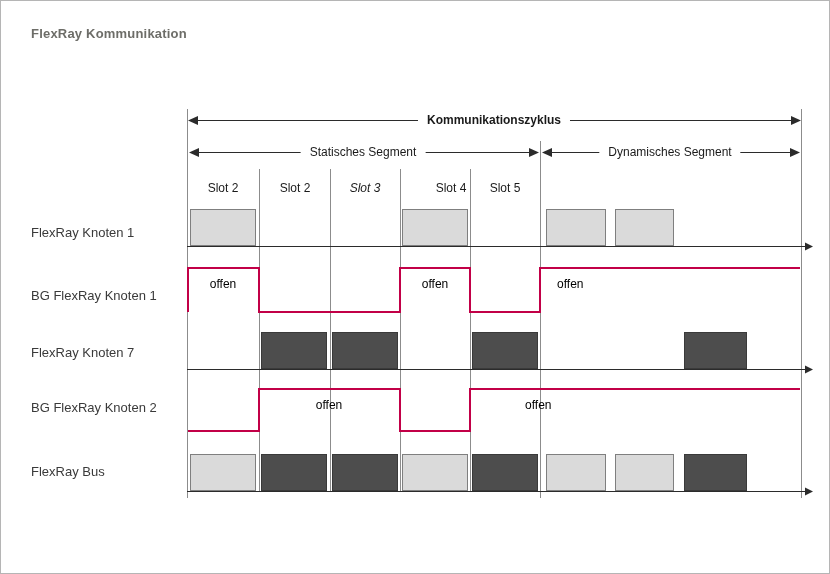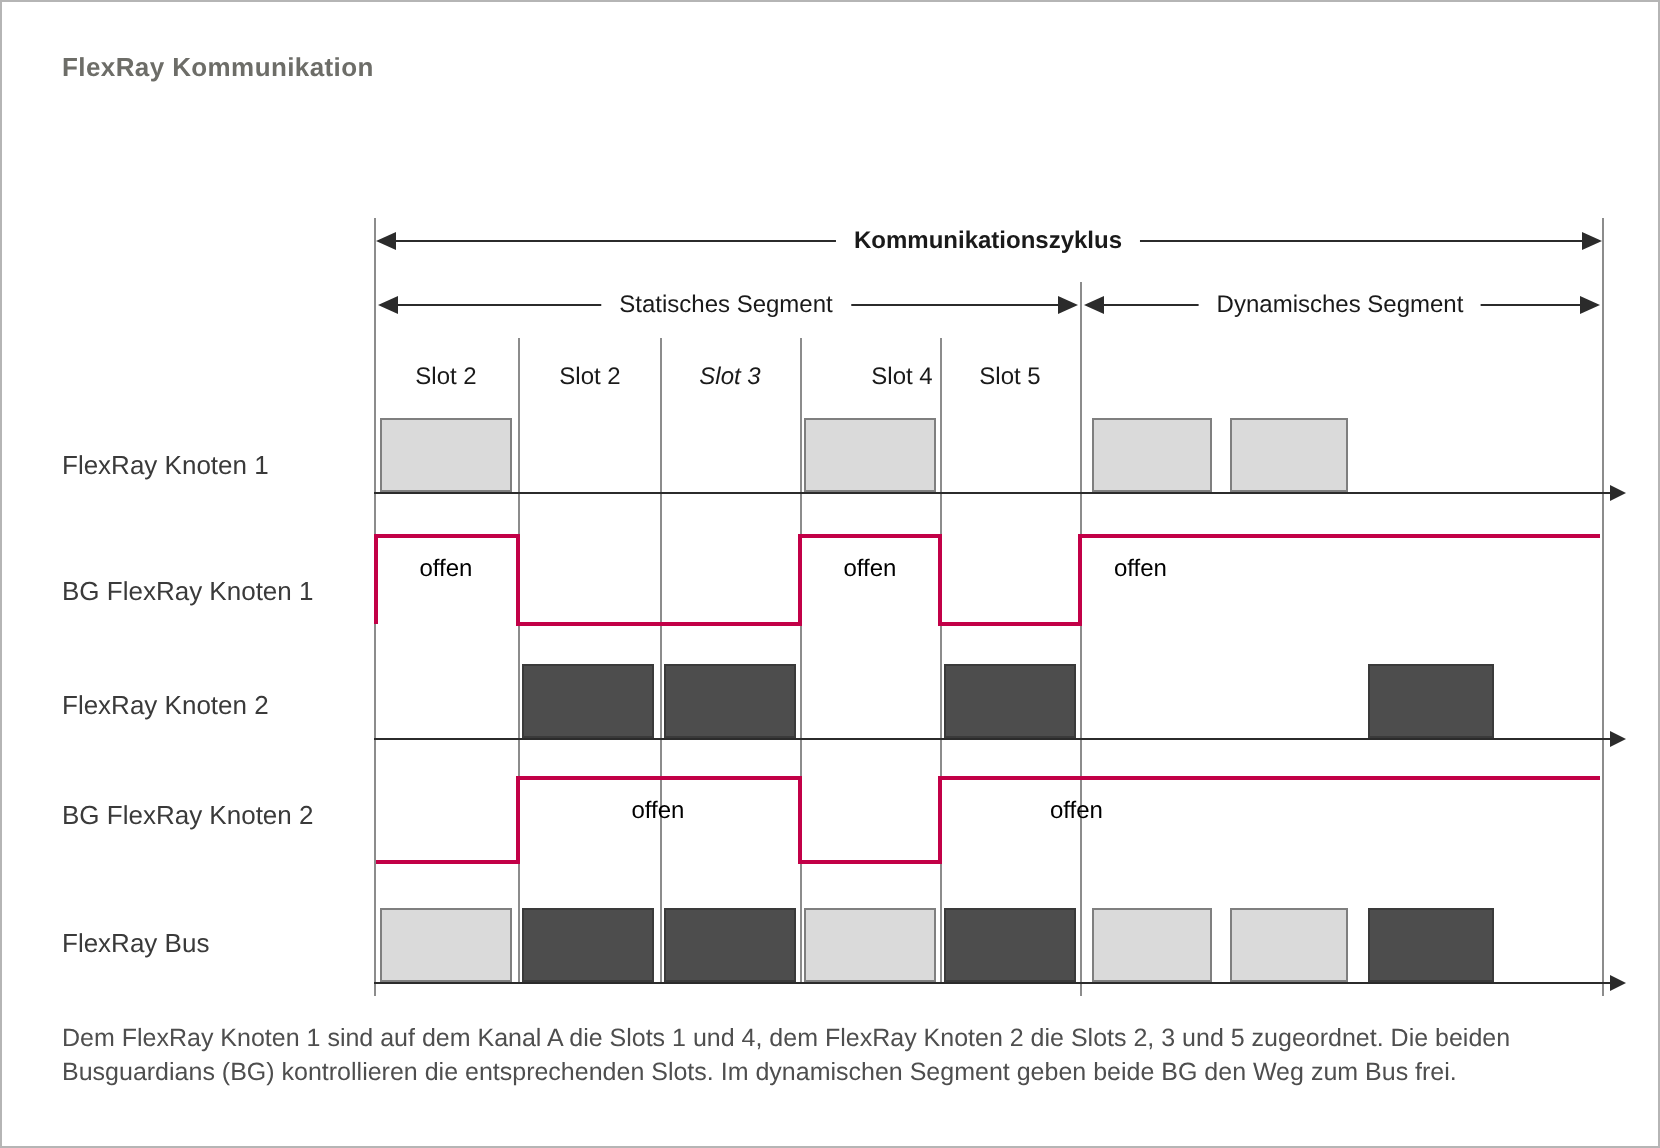--- a/index.html
+++ b/index.html
@@ -81,21 +81,21 @@
   <div class="arrow-lbl" style="left:669px;top:144px;">Dynamisches Segment</div>
 
   <div class="slot-lbl" style="left:222px;">Slot 2</div>
   <div class="slot-lbl" style="left:294px;">Slot 2</div>
   <div class="slot-lbl" style="left:364px;font-style:italic;">Slot 3</div>
   <div class="slot-lbl" style="left:450px;">Slot 4</div>
   <div class="slot-lbl" style="left:504px;">Slot 5</div>
 
   <div class="row-lbl" style="top:224px;">FlexRay Knoten 1</div>
   <div class="row-lbl" style="top:287px;">BG FlexRay Knoten 1</div>
-  <div class="row-lbl" style="top:344px;">FlexRay Knoten 2</div>
+  <div class="row-lbl" style="top:344px;">FlexRay Knoten 7</div>
   <div class="row-lbl" style="top:399px;">BG FlexRay Knoten 2</div>
   <div class="row-lbl" style="top:463px;">FlexRay Bus</div>
 
   <div class="block light" style="left:189px;top:208px;width:66px;"></div>
   <div class="block light" style="left:401px;top:208px;width:66px;"></div>
   <div class="block light" style="left:545px;top:208px;width:60px;"></div>
   <div class="block light" style="left:614px;top:208px;width:59px;"></div>
 
   <div class="block dark" style="left:260px;top:331px;width:66px;"></div>
   <div class="block dark" style="left:331px;top:331px;width:66px;"></div>
@@ -110,16 +110,15 @@
   <div class="block light" style="left:545px;top:453px;width:60px;"></div>
   <div class="block light" style="left:614px;top:453px;width:59px;"></div>
   <div class="block dark" style="left:683px;top:453px;width:63px;"></div>
 
   <div class="offen center" style="left:222px;top:276px;">offen</div>
   <div class="offen center" style="left:434px;top:276px;">offen</div>
   <div class="offen" style="left:556px;top:276px;">offen</div>
   <div class="offen center" style="left:328px;top:397px;">offen</div>
   <div class="offen" style="left:524px;top:397px;">offen</div>
 
-  <div class="desc">Dem FlexRay Knoten 1 sind auf dem Kanal A die Slots 1 und 4, dem FlexRay Knoten 2 die Slots 2, 3 und 5 zugeordnet. Die beiden Busguardians (BG) kontrollieren die entsprechenden Slots. Im dynamischen Segment geben beide BG den Weg zum Bus frei.</div>
 
 
 </div>
 
 </body></html>

